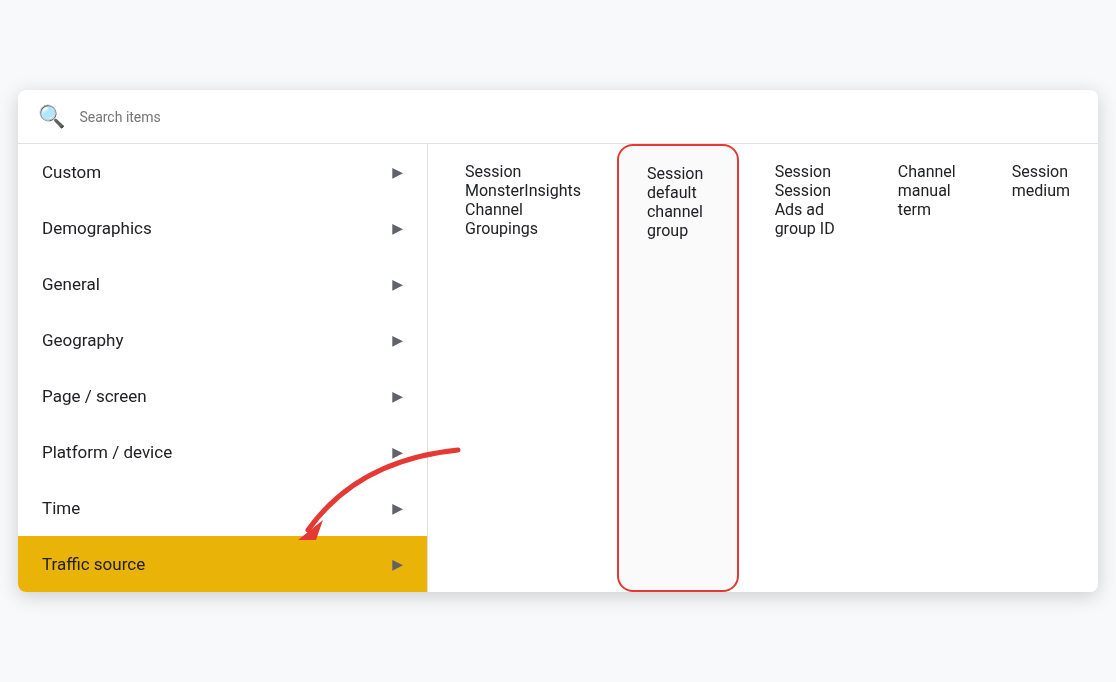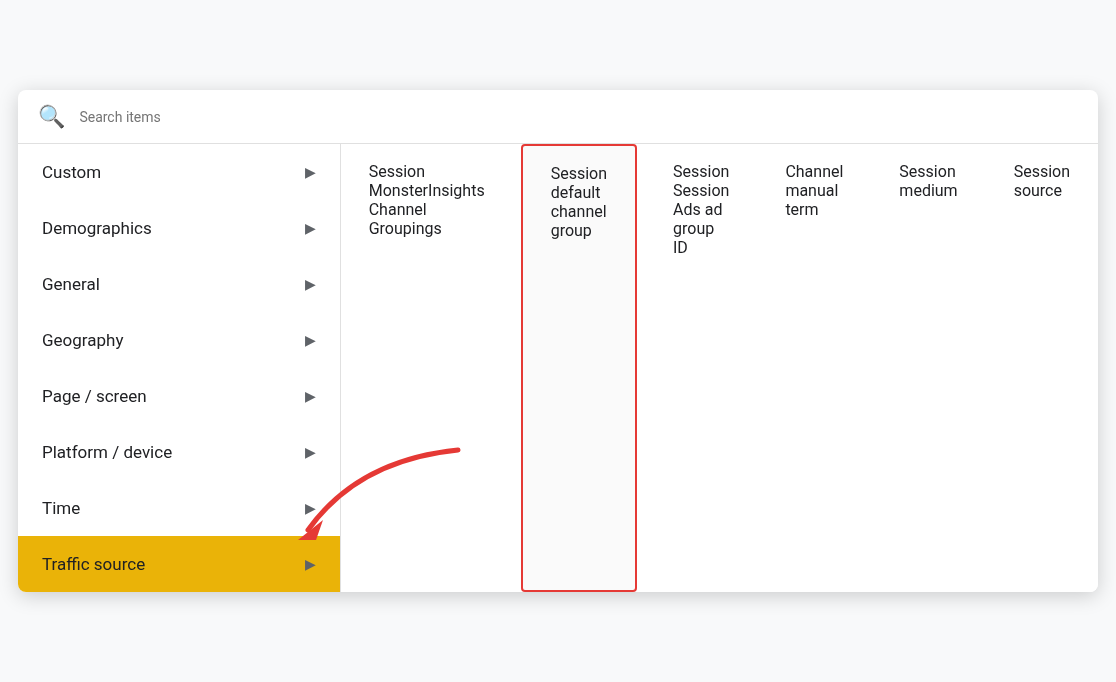--- a/index.html
+++ b/index.html
@@ -43,20 +43,21 @@
       font-size: 14px;
       color: #9aa0a6;
       background: transparent;
       width: 100%;
       font-family: inherit;
     }
 
     .menu-body {
       display: flex;
       flex: 1;
+      gap: 9px;
     }
 
     .left-panel {
       width: 410px;
       border-right: 1px solid #e0e0e0;
       display: flex;
       flex-direction: column;
     }
 
     .menu-item {
@@ -91,21 +92,21 @@
       padding: 18px 28px;
       font-size: 16px;
       color: #202124;
       cursor: pointer;
       transition: background 0.15s;
     }
 
     .right-item.highlighted {
       border: 2.5px solid #e53935;
       margin: 0 8px;
-      border-radius: 4px;
+      border-radius: 16px;
       background: #fafafa;
     }
 
     .dropdown-wrapper {
       position: relative;
     }
 
     svg.annotation-arrow {
       position: absolute;
       bottom: 32px;
@@ -163,21 +164,20 @@
             <span class="chevron">▶</span>
           </div>
         </div>
 
       <div class="right-panel" id="right-panel">
           <div class="right-item">Session MonsterInsights Channel Groupings</div>
           <div class="right-item highlighted">Session default channel group</div>
           <div class="right-item">Session Session Ads ad group ID</div>
           <div class="right-item">Channel manual term</div>
           <div class="right-item">Session medium</div>
-          <div class="right-item">Session source</div>
         </div>
     </div>
   </div>
 
   <svg class="annotation-arrow" viewBox="0 0 220 120" fill="none" xmlns="http://www.w3.org/2000/svg">
     <path d="M 180 10 Q 80 20 30 90" stroke="#e53935" stroke-width="5" fill="none" stroke-linecap="round"></path>
     <polygon points="20,100 45,80 38,100" fill="#e53935"></polygon>
   </svg>
 </div>
 

